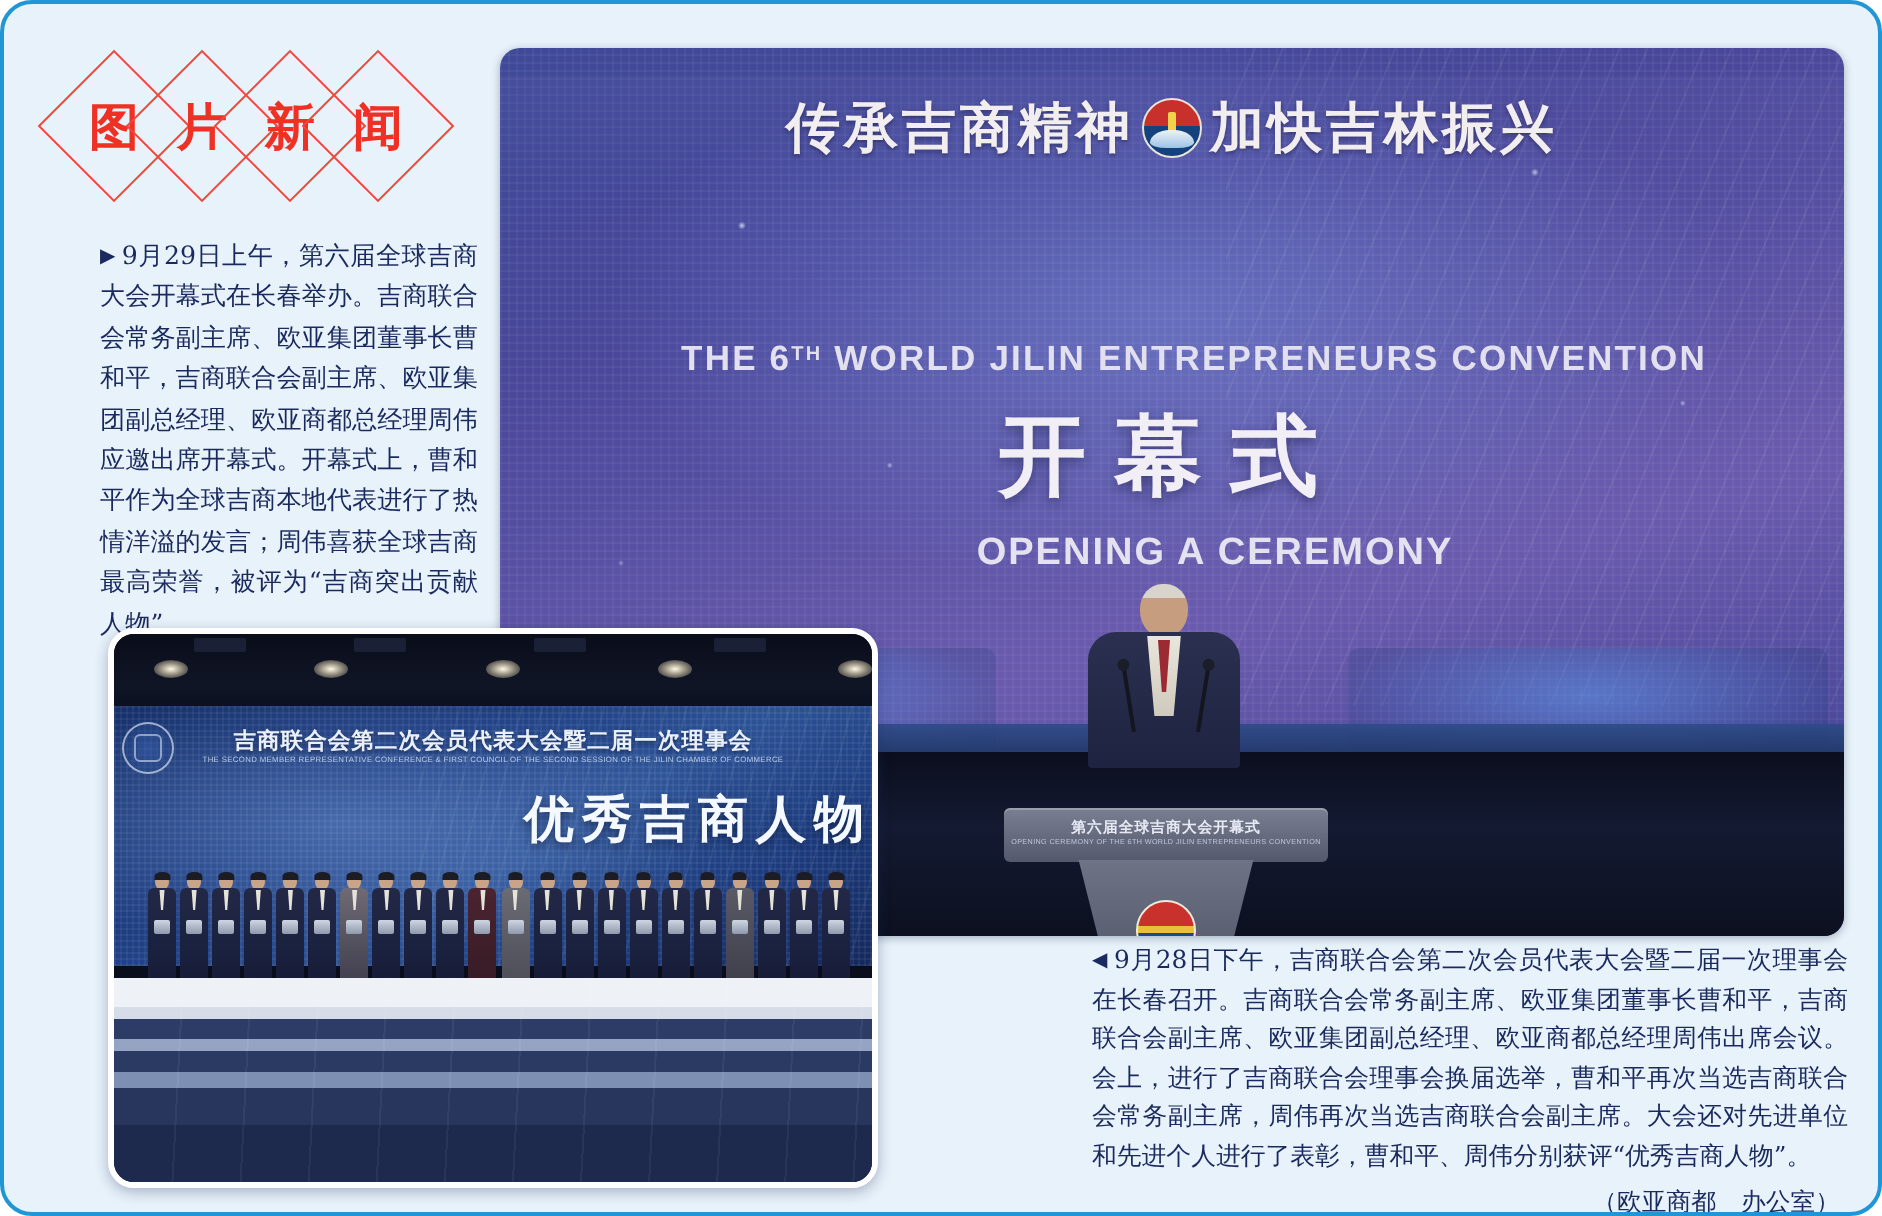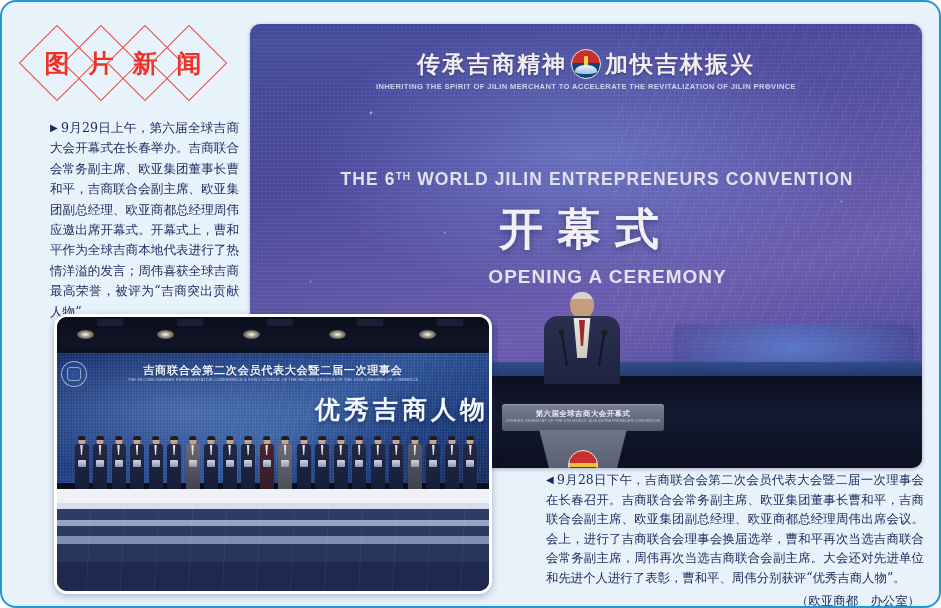--- a/index.html
+++ b/index.html
@@ -126,21 +126,21 @@
     top: 14px;
     height: 52px;
     display: flex;
     align-items: center;
     justify-content: center;
     gap: 0px;
     background: linear-gradient(180deg, rgba(95,95,170,.22), rgba(95,95,170,0));
   }
   .banner-cn {
     color: #f2eef0;
-    font-size: 23px;
+    font-size: 27px;
     font-weight: bold;
     letter-spacing: 2px;
     font-family: Liberation Serif, serif;
     text-shadow: 0 1px 2px rgba(20,20,60,.5);
     white-space: nowrap;
   }
   .emblem {
     width: 30px; height: 30px;
     border-radius: 50%;
     margin: 0 4px;
@@ -356,21 +356,21 @@
   .bg-screen {
     position: absolute;
     border-radius: 6px;
     background: radial-gradient(ellipse at 50% 40%, rgba(90,150,230,.55), rgba(25,55,120,.2) 75%);
   }
 
   
   #photo-group {
     left: 52px;
     top: 312px;
-    width: 438px;
+    width: 385px;
     height: 280px;
     border: 3px solid #ffffff;
     border-radius: 13px;
     box-shadow: 0 2px 7px rgba(30,45,90,.32);
     background: #0a0e1c;
     z-index: 5;
   }
   .hall-ceiling {
     position: absolute; left: 0; right: 0; top: 0; height: 38px;
     background: linear-gradient(180deg, #0a0d1a 0%, #101526 70%, #0b1020 100%);
@@ -548,21 +548,20 @@
   <div class="photo" id="photo-main">
     <div class="led"></div>
     <div class="streaks"></div>
     <div class="bokeh"></div>
 
     <div class="banner-strip">
       <div class="banner-cn">传承吉商精神</div>
       <div class="emblem"></div>
       <div class="banner-cn">加快吉林振兴</div>
     </div>
-    <div class="banner-en">INHERITING THE SPIRIT OF JILIN MERCHANT TO ACCELERATE THE REVITALIZATION OF JILIN PROVINCE</div>
 
     <div class="main-title-en"><span>THE 6</span><sup>TH</sup><span> WORLD JILIN ENTREPRENEURS  CONVENTION</span></div>
 
     <div class="sub-title">开幕式</div>
     <div class="sub-title-en">OPENING  A  CEREMONY</div>
 
     <div class="bg-screen" style="left:8px; top:300px; width:240px; height:60px;"></div>
     <div class="bg-screen" style="left:424px; top:300px; width:240px; height:60px;"></div>
 
     <div class="stage-desk"></div>

